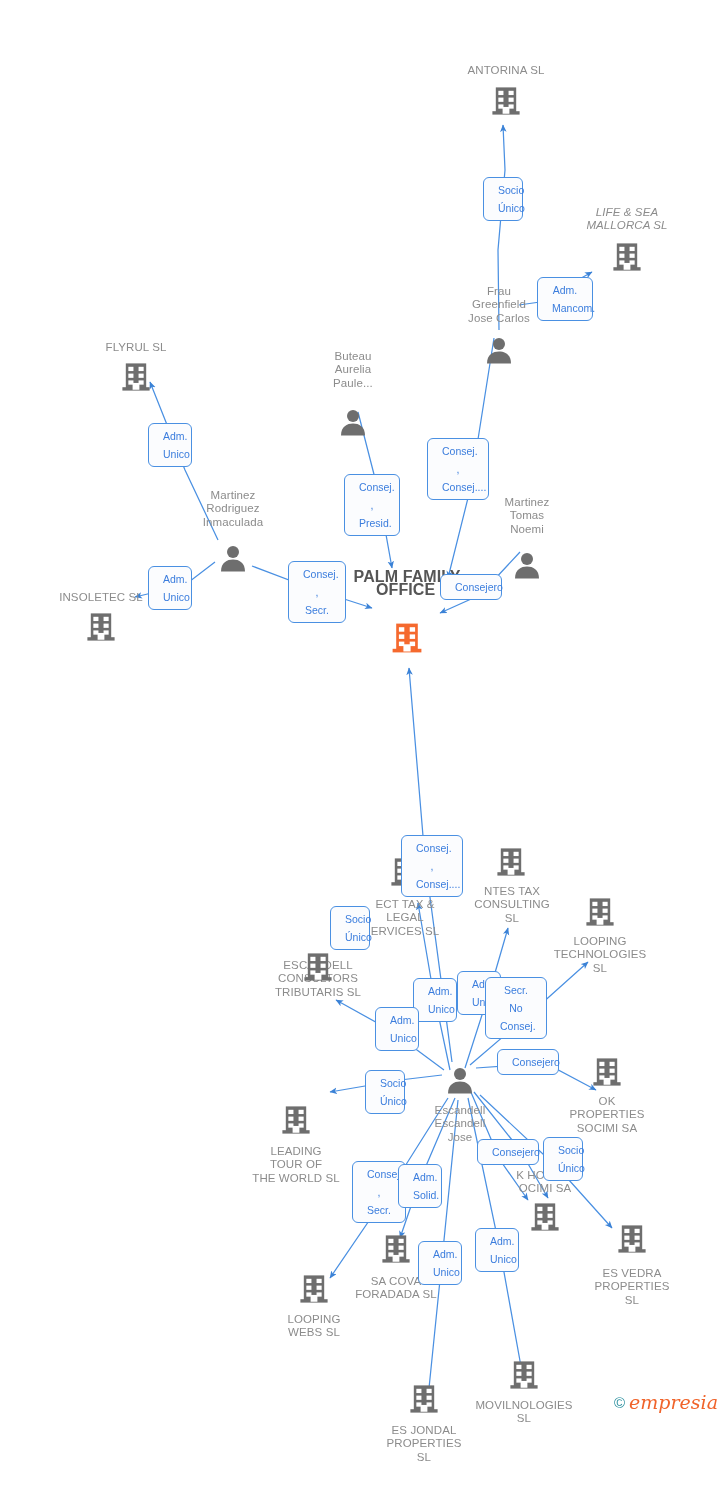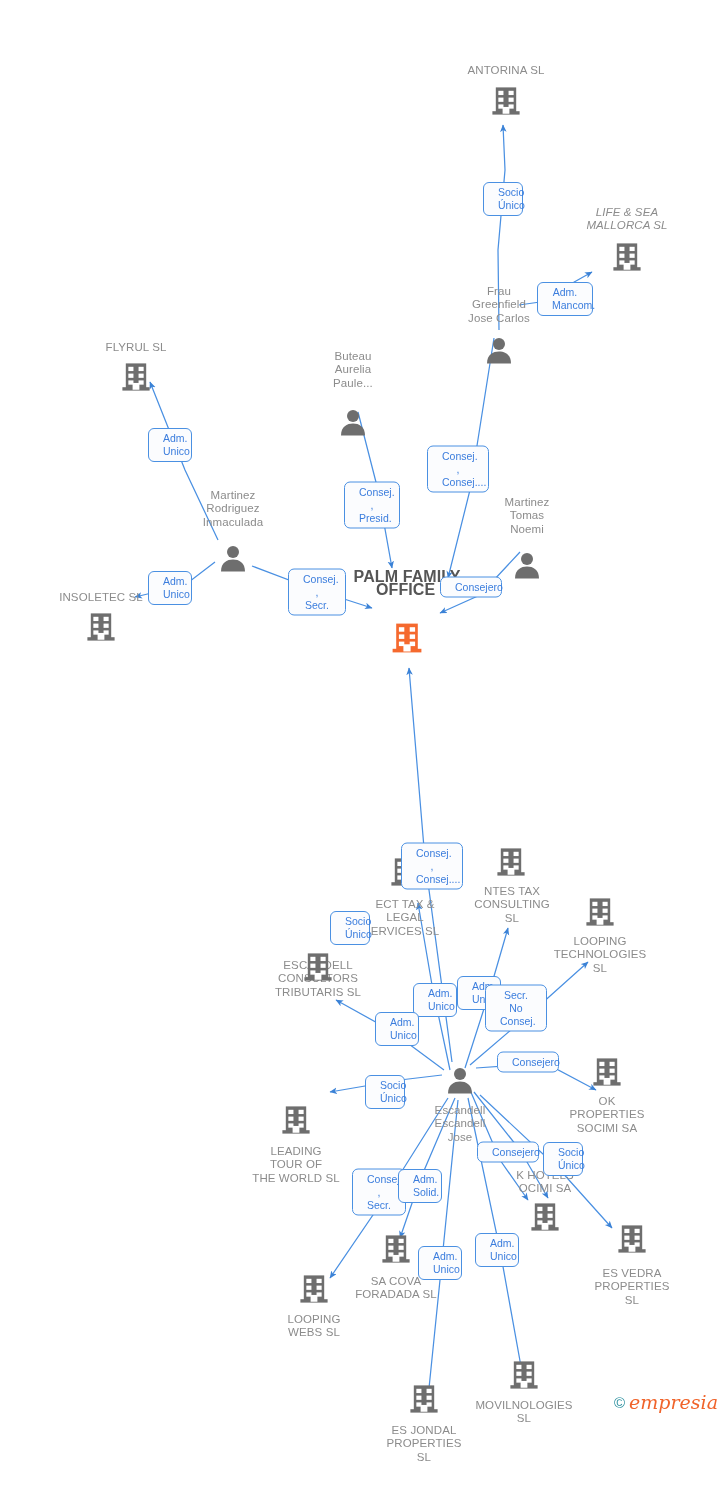--- a/index.html
+++ b/index.html
@@ -17,21 +17,21 @@
     letter-spacing:.1px;white-space:pre-line;font-weight:400;
   }
   .node.person .nlabel{color:#8c8c8c;}
   .node.focus .nlabel{color:#555;font-weight:bold;font-size:16px;text-align:right;}
   .ico{display:block;margin:0 auto;}
 
   
   .chip{
     position:absolute;transform:translate(-50%,-50%);
     border:1.2px solid #4a90e2;border-radius:6px;background:#fbfcfe;
-    color:#3b7ddd;font-size:10.5px;line-height:13px;text-align:center;
+    color:#3b7ddd;font-size:10.5px;line-height:18px;text-align:center;
     padding:3px 14px;white-space:pre-line;box-sizing:border-box;
   }
 
   
   #watermark{
     position:absolute;right:10px;bottom:8px;display:flex;align-items:center;gap:4px;
   }
   #watermark .c{color:#2a8f9e;font-size:15px;line-height:1;}
   #watermark .w{
     color:#f0632a;font-size:19px;line-height:1;

